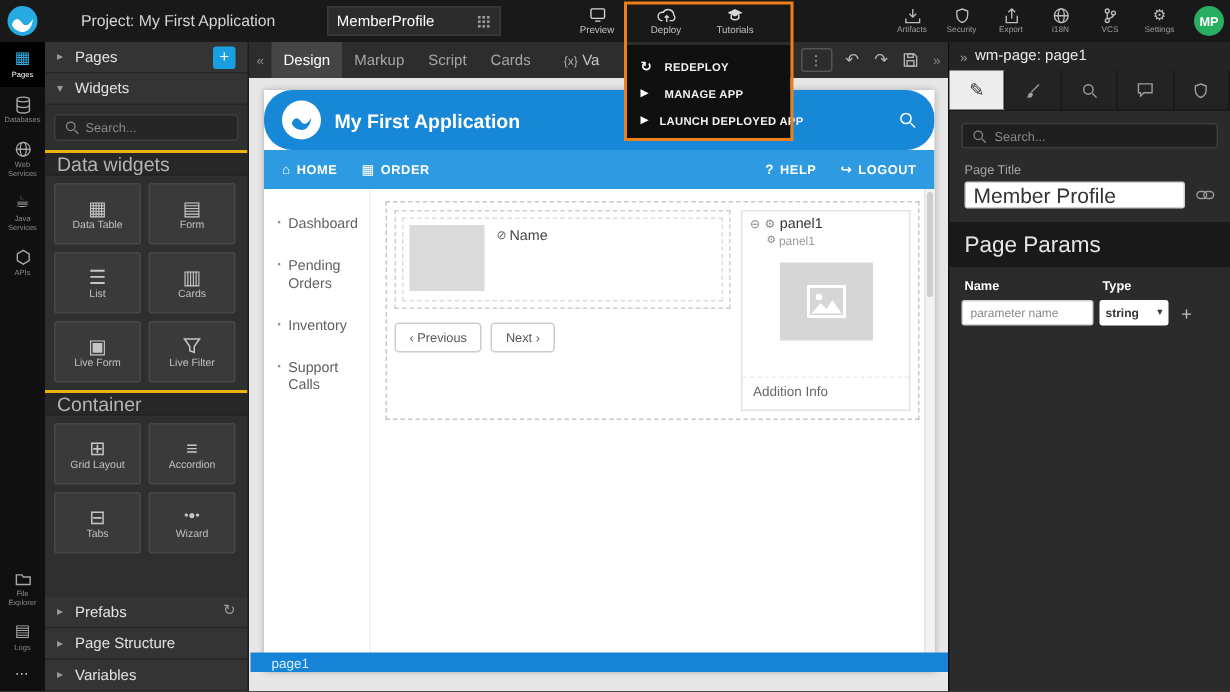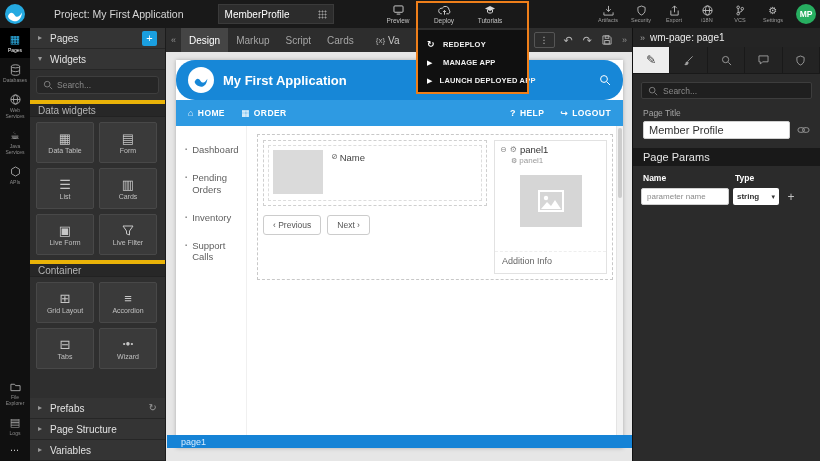--- a/index.html
+++ b/index.html
@@ -47,21 +47,21 @@
 
   
   .left-panel { position:absolute; left:30px; top:28px; bottom:0; width:136px; background:#2f2f2f; z-index:20; display:flex; flex-direction:column; overflow:hidden; border-right:1px solid #1c1c1c; }
   .acc { height:21px; min-height:21px; display:flex; align-items:center; gap:5px; padding:0 8px; background:#343434; border-bottom:1px solid #262626; color:#e2e2e2; font-size:10px; cursor:pointer; }
   .acc .arr { color:#9a9a9a; font-size:8px; width:7px; line-height:1; }
   .acc .sp { flex:1; }
   .add-page { width:15px; height:15px; border:none; border-radius:2px; background:#1a9fe0; color:#fff; font-size:11px; line-height:1; display:flex; align-items:center; justify-content:center; cursor:pointer; }
   .refresh { margin-left:auto; color:#9a9a9a; font-size:10px; line-height:1; }
   .lp-search { margin:6px; height:18px; min-height:18px; background:#262626; border:1px solid #3e3e3e; border-radius:3px; display:flex; align-items:center; gap:4px; padding:0 6px; color:#8a8a8a; }
   .lp-search input { flex:1; background:transparent; border:none; outline:none; color:#ccc; font-size:8.5px; min-width:0; }
-  .lp-strip { height:17px; min-height:17px; background:#272727; color:#b5b5b5; font-size:10px; display:flex; align-items:center; padding:0 8px; border-top:4px solid #eab308; border-bottom:1px solid #222; }
+  .lp-strip { height:17px; min-height:17px; background:#272727; color:#b5b5b5; font-size:13px; display:flex; align-items:center; padding:0 8px; border-top:2px solid #eab308; border-bottom:1px solid #222; }
   .tiles { display:flex; flex-wrap:wrap; gap:5px; padding:5px 6px; }
   .tile { width:58px; height:41px; background:#3a3a3a; border:1px solid #484848; border-radius:2px; display:flex; flex-direction:column; align-items:center; justify-content:center; gap:2px; cursor:grab; }
   .tile-ic { color:#c6c6c6; font-size:13px; line-height:1; height:14px; display:flex; align-items:center; }
   .tile-lb { color:#c0c0c0; font-size:7px; }
   .lp-bottom { margin-top:auto; }
 
   
   .center { position:absolute; left:166px; top:28px; bottom:0; width:466px; background:#e6e6e6; }
   .toolbar { position:absolute; top:0; left:0; right:0; height:24px; background:#2d2d2d; display:flex; align-items:center; z-index:10; }
   .coll { color:#8f8f8f; font-size:9px; padding:0 5px; cursor:pointer; }
@@ -116,23 +116,23 @@
   .right-panel { position:absolute; right:0; top:28px; bottom:0; width:188px; background:#2b2b2b; z-index:20; display:flex; flex-direction:column; border-left:1px solid #111; }
   .rp-header { height:19px; min-height:19px; display:flex; align-items:center; gap:5px; padding:0 7px; color:#ececec; font-size:10px; background:#242424; }
   .rp-chevron { color:#9f9f9f; font-size:9px; cursor:pointer; }
   .rp-tabs { display:flex; height:27px; min-height:27px; background:#232323; border-bottom:1px solid #191919; }
   .rp-tab { flex:1; display:flex; align-items:center; justify-content:center; color:#a0a0a0; border-right:1px solid #191919; font-size:12px; cursor:pointer; }
   .rp-tab.active { background:#ededed; color:#333; }
   .rp-search { margin:8px 8px 6px; height:17px; min-height:17px; background:#1f1f1f; border:1px solid #3d3d3d; border-radius:2px; display:flex; align-items:center; gap:5px; padding:0 6px; color:#8a8a8a; }
   .rp-search input { flex:1; background:transparent; border:none; outline:none; color:#ccc; font-size:8.5px; min-width:0; }
   .rp-label { padding:3px 10px; font-size:8.5px; color:#a5a5a5; }
   .rp-title-row { display:flex; align-items:center; gap:7px; padding:0 10px 9px; }
-  .rp-input { flex:1; height:18px; background:#fff; border:1px solid #d0d0d0; border-radius:2px; font-size:11px; color:#333; padding:0 5px; min-width:0; outline:none; }
+  .rp-input { flex:1; height:18px; background:#fff; border:1px solid #d0d0d0; border-radius:2px; font-size:14px; color:#333; padding:0 5px; min-width:0; outline:none; }
   .link-ic { color:#9a9a9a; cursor:pointer; }
-  .rp-params { height:18px; min-height:18px; background:#191919; display:flex; align-items:center; padding:0 10px; color:#e6e6e6; font-size:11px; }
+  .rp-params { height:30px; min-height:18px; background:#191919; display:flex; align-items:center; padding:0 10px; color:#e6e6e6; font-size:15px; }
   .rp-cols { display:flex; padding:7px 10px 5px; color:#fff; font-size:8.5px; font-weight:bold; }
   .rp-cols .c1 { width:92px; }
   .rp-row { display:flex; align-items:center; gap:4px; padding:0 8px; }
   .rp-row .pn { width:88px; flex:none; height:17px; font-size:8px; }
   .type-select { width:46px; height:17px; background:#fff; border-radius:2px; display:flex; align-items:center; justify-content:space-between; padding:0 4px; font-size:8px; color:#333; cursor:pointer;font-weight:bold; }
   .add-param { width:16px; height:16px; display:flex; align-items:center; justify-content:center; color:#c2c2c2; font-size:12px; background:transparent; border:none; cursor:pointer; }
 </style>
 </head>
 <body>
 

